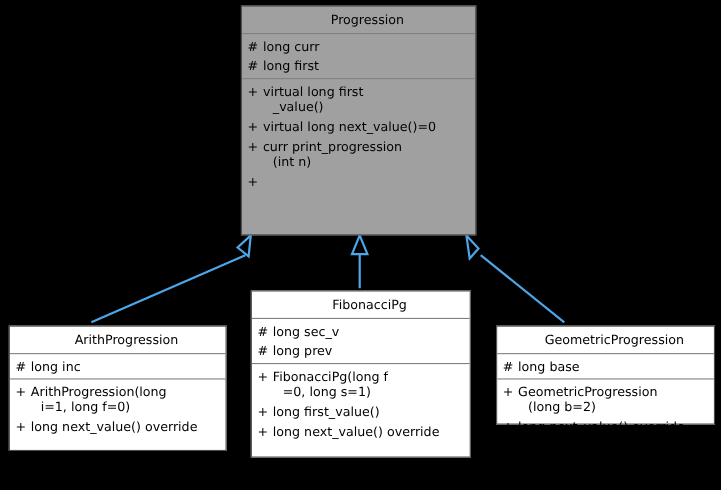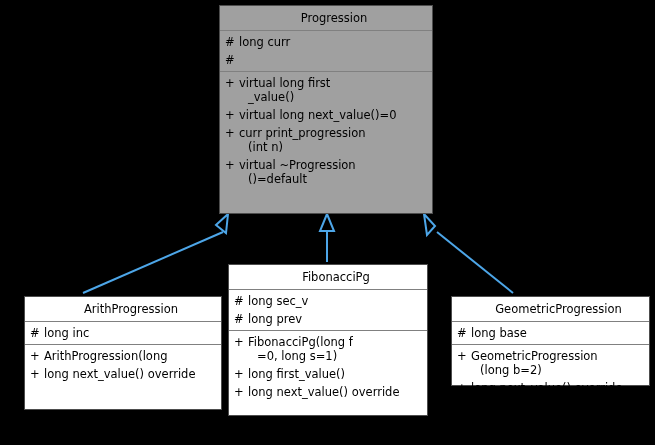--- a/index.html
+++ b/index.html
@@ -105,57 +105,57 @@
   <div class="uml-class highlight" style="left:219px; top:5px; width:214px; height:209px;">
     <div class="uml-title">Progression</div>
     <div class="uml-sep"></div>
     <div class="uml-section">
       <div class="uml-row">
         <span class="uml-vis">#</span>
         <span class="uml-text">long curr</span>
       </div>
       <div class="uml-row">
         <span class="uml-vis">#</span>
+        <span class="uml-text">long first</span>
       </div>
     </div>
     <div class="uml-sep"></div>
     <div class="uml-section">
       <div class="uml-row">
         <span class="uml-vis">+</span>
         <span class="uml-text"><span>virtual long first</span><span class="cont">_value()</span></span>
       </div>
       <div class="uml-row">
         <span class="uml-vis">+</span>
         <span class="uml-text">virtual long next_value()=0</span>
       </div>
       <div class="uml-row">
         <span class="uml-vis">+</span>
         <span class="uml-text"><span>curr print_progression</span><span class="cont">(int n)</span></span>
       </div>
       <div class="uml-row">
         <span class="uml-vis">+</span>
-        <span class="uml-text"><span>virtual ~Progression</span><span class="cont">()=default</span></span>
-      </div>
-    </div>
-  </div>
-
-  <div class="uml-class" style="left:24px; top:296px; width:198px; height:114px;">
+      </div>
+    </div>
+  </div>
+
+  <div class="uml-class" style="left:8px; top:296px; width:198px; height:114px;">
     <div class="uml-title">ArithProgression</div>
     <div class="uml-sep"></div>
     <div class="uml-section">
       <div class="uml-row">
         <span class="uml-vis">#</span>
         <span class="uml-text">long inc</span>
       </div>
     </div>
     <div class="uml-sep"></div>
     <div class="uml-section">
       <div class="uml-row">
         <span class="uml-vis">+</span>
-        <span class="uml-text"><span>ArithProgression(long</span></span>
+        <span class="uml-text"><span>ArithProgression(long</span><span class="cont">i=1, long f=0)</span></span>
       </div>
       <div class="uml-row">
         <span class="uml-vis">+</span>
         <span class="uml-text">long next_value() override</span>
       </div>
     </div>
   </div>
 
   <div class="uml-class" style="left:228px; top:264px; width:200px; height:152px;">
     <div class="uml-title">FibonacciPg</div>

